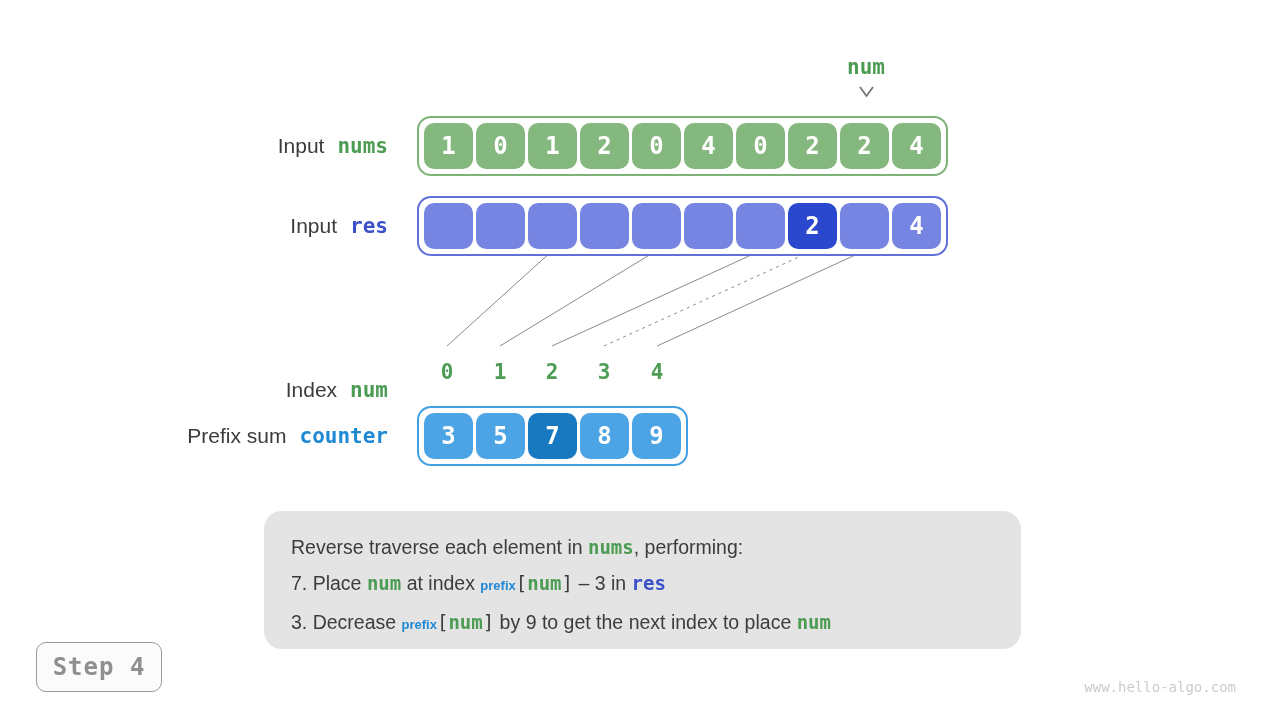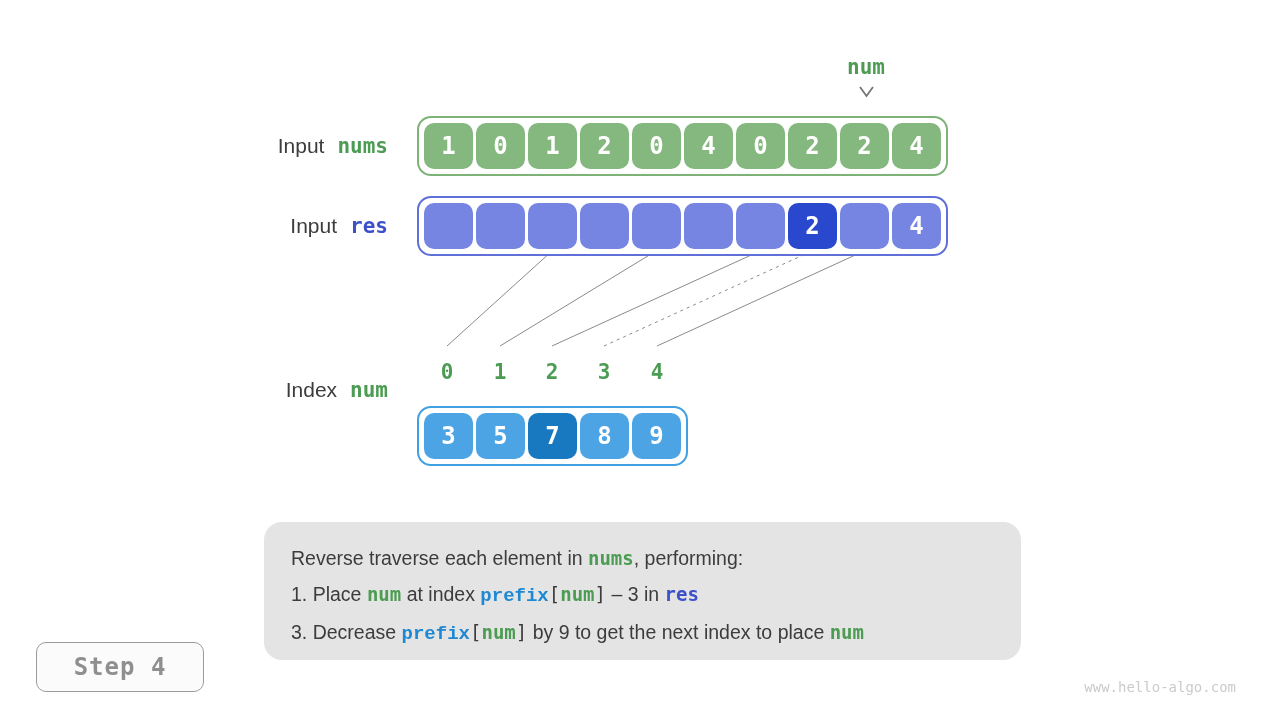--- a/index.html
+++ b/index.html
@@ -32,32 +32,32 @@
   .c-green{background:var(--green-cell);}
   .c-purple{background:var(--purple-cell);} .c-purple.hl{background:var(--purple-dark);}
   .c-blue{background:var(--blue-cell);}   .c-blue.hl{background:var(--blue-dark);}
 
   
   .index-row{position:absolute;left:0;top:360px;width:100%;height:26px;}
   .idx{position:absolute;transform:translateX(-50%);font:bold 21px "DejaVu Sans Mono",monospace;
     color:var(--green-code);line-height:24px;}
 
   
-  .note{position:absolute;left:264px;top:522px;width:757px;height:138px;box-sizing:border-box;
+  .note{position:absolute;left:264px;top:511px;width:757px;height:138px;box-sizing:border-box;
     background:var(--note-bg);border-radius:18px;padding:18px 0 0 27px;color:var(--ink);
     font-size:19.5px;}
   .note-line{line-height:36px;white-space:nowrap;}
   .seg-p{color:var(--ink);}
   .seg-g{font-family:"DejaVu Sans Mono",monospace;font-weight:bold;font-size:19px;color:var(--green-code);}
-  .seg-b{font-family:Liberation Mono, monospace;font-weight:bold;font-size:19px;color:var(--azure-code);}
+  .seg-b{font-family:Liberation Sans, sans-serif;font-weight:bold;font-size:13px;color:var(--azure-code);}
   .seg-i{font-family:"DejaVu Sans Mono",monospace;font-weight:bold;font-size:19px;color:var(--indigo-code);}
   .seg-k{font-family:"DejaVu Sans Mono",monospace;font-size:19px;color:var(--ink);}
 
   
-  .badge{position:absolute;left:36px;top:642px;width:168px;height:50px;box-sizing:border-box;
+  .badge{position:absolute;left:36px;top:642px;width:126px;height:50px;box-sizing:border-box;
     border:1.5px solid var(--badge-border);border-radius:10px;background:var(--badge-bg);
     display:flex;align-items:center;justify-content:center;
     font:bold 24px "DejaVu Sans Mono",monospace;color:var(--badge-text);letter-spacing:1px;}
 
   
   .watermark{position:absolute;right:44px;top:679px;font:14px "DejaVu Sans Mono",monospace;
     color:var(--watermark-color);}
 </style>
 </head>
 <body>
@@ -114,31 +114,35 @@
     <span class="code green">num</span>
   </div>
   <div class="index-row">
       <span class="idx" style="left: 447px;">0</span>
       <span class="idx" style="left: 500px;">1</span>
       <span class="idx" style="left: 552px;">2</span>
       <span class="idx" style="left: 604px;">3</span>
       <span class="idx" style="left: 657px;">4</span>
     </div>
 
+  <div class="row-label" style="top:423px">
+    <span>Prefix sum</span>
+    <span class="code azure">counter</span>
+  </div>
   <div class="array-box blue-box">
       <div class="cell c-blue">3</div>
       <div class="cell c-blue">5</div>
       <div class="cell c-blue hl">7</div>
       <div class="cell c-blue">8</div>
       <div class="cell c-blue">9</div>
     </div>
 
   <div class="note">
       <div class="note-line"><span class="seg-p">Reverse traverse each element in </span><span class="seg-g">nums</span><span class="seg-p">, performing:</span></div>
-      <div class="note-line"><span class="seg-p">1. Place </span><span class="seg-g">num</span><span class="seg-p"> at index </span><span class="seg-b">prefix</span><span class="seg-k">[</span><span class="seg-g">num</span><span class="seg-k">]</span><span class="seg-p"> – 3 in </span><span class="seg-i">res</span></div>
+      <div class="note-line"><span class="seg-p">7. Place </span><span class="seg-g">num</span><span class="seg-p"> at index </span><span class="seg-b">prefix</span><span class="seg-k">[</span><span class="seg-g">num</span><span class="seg-k">]</span><span class="seg-p"> – 3 in </span><span class="seg-i">res</span></div>
       <div class="note-line"><span class="seg-p">3. Decrease </span><span class="seg-b">prefix</span><span class="seg-k">[</span><span class="seg-g">num</span><span class="seg-k">]</span><span class="seg-p"> by 9 to get the next index to place </span><span class="seg-g">num</span></div>
     </div>
 
   <div class="badge">Step 4</div>
 
   <div class="watermark">www.hello-algo.com</div>
 
 </div>
 
 </body></html>

